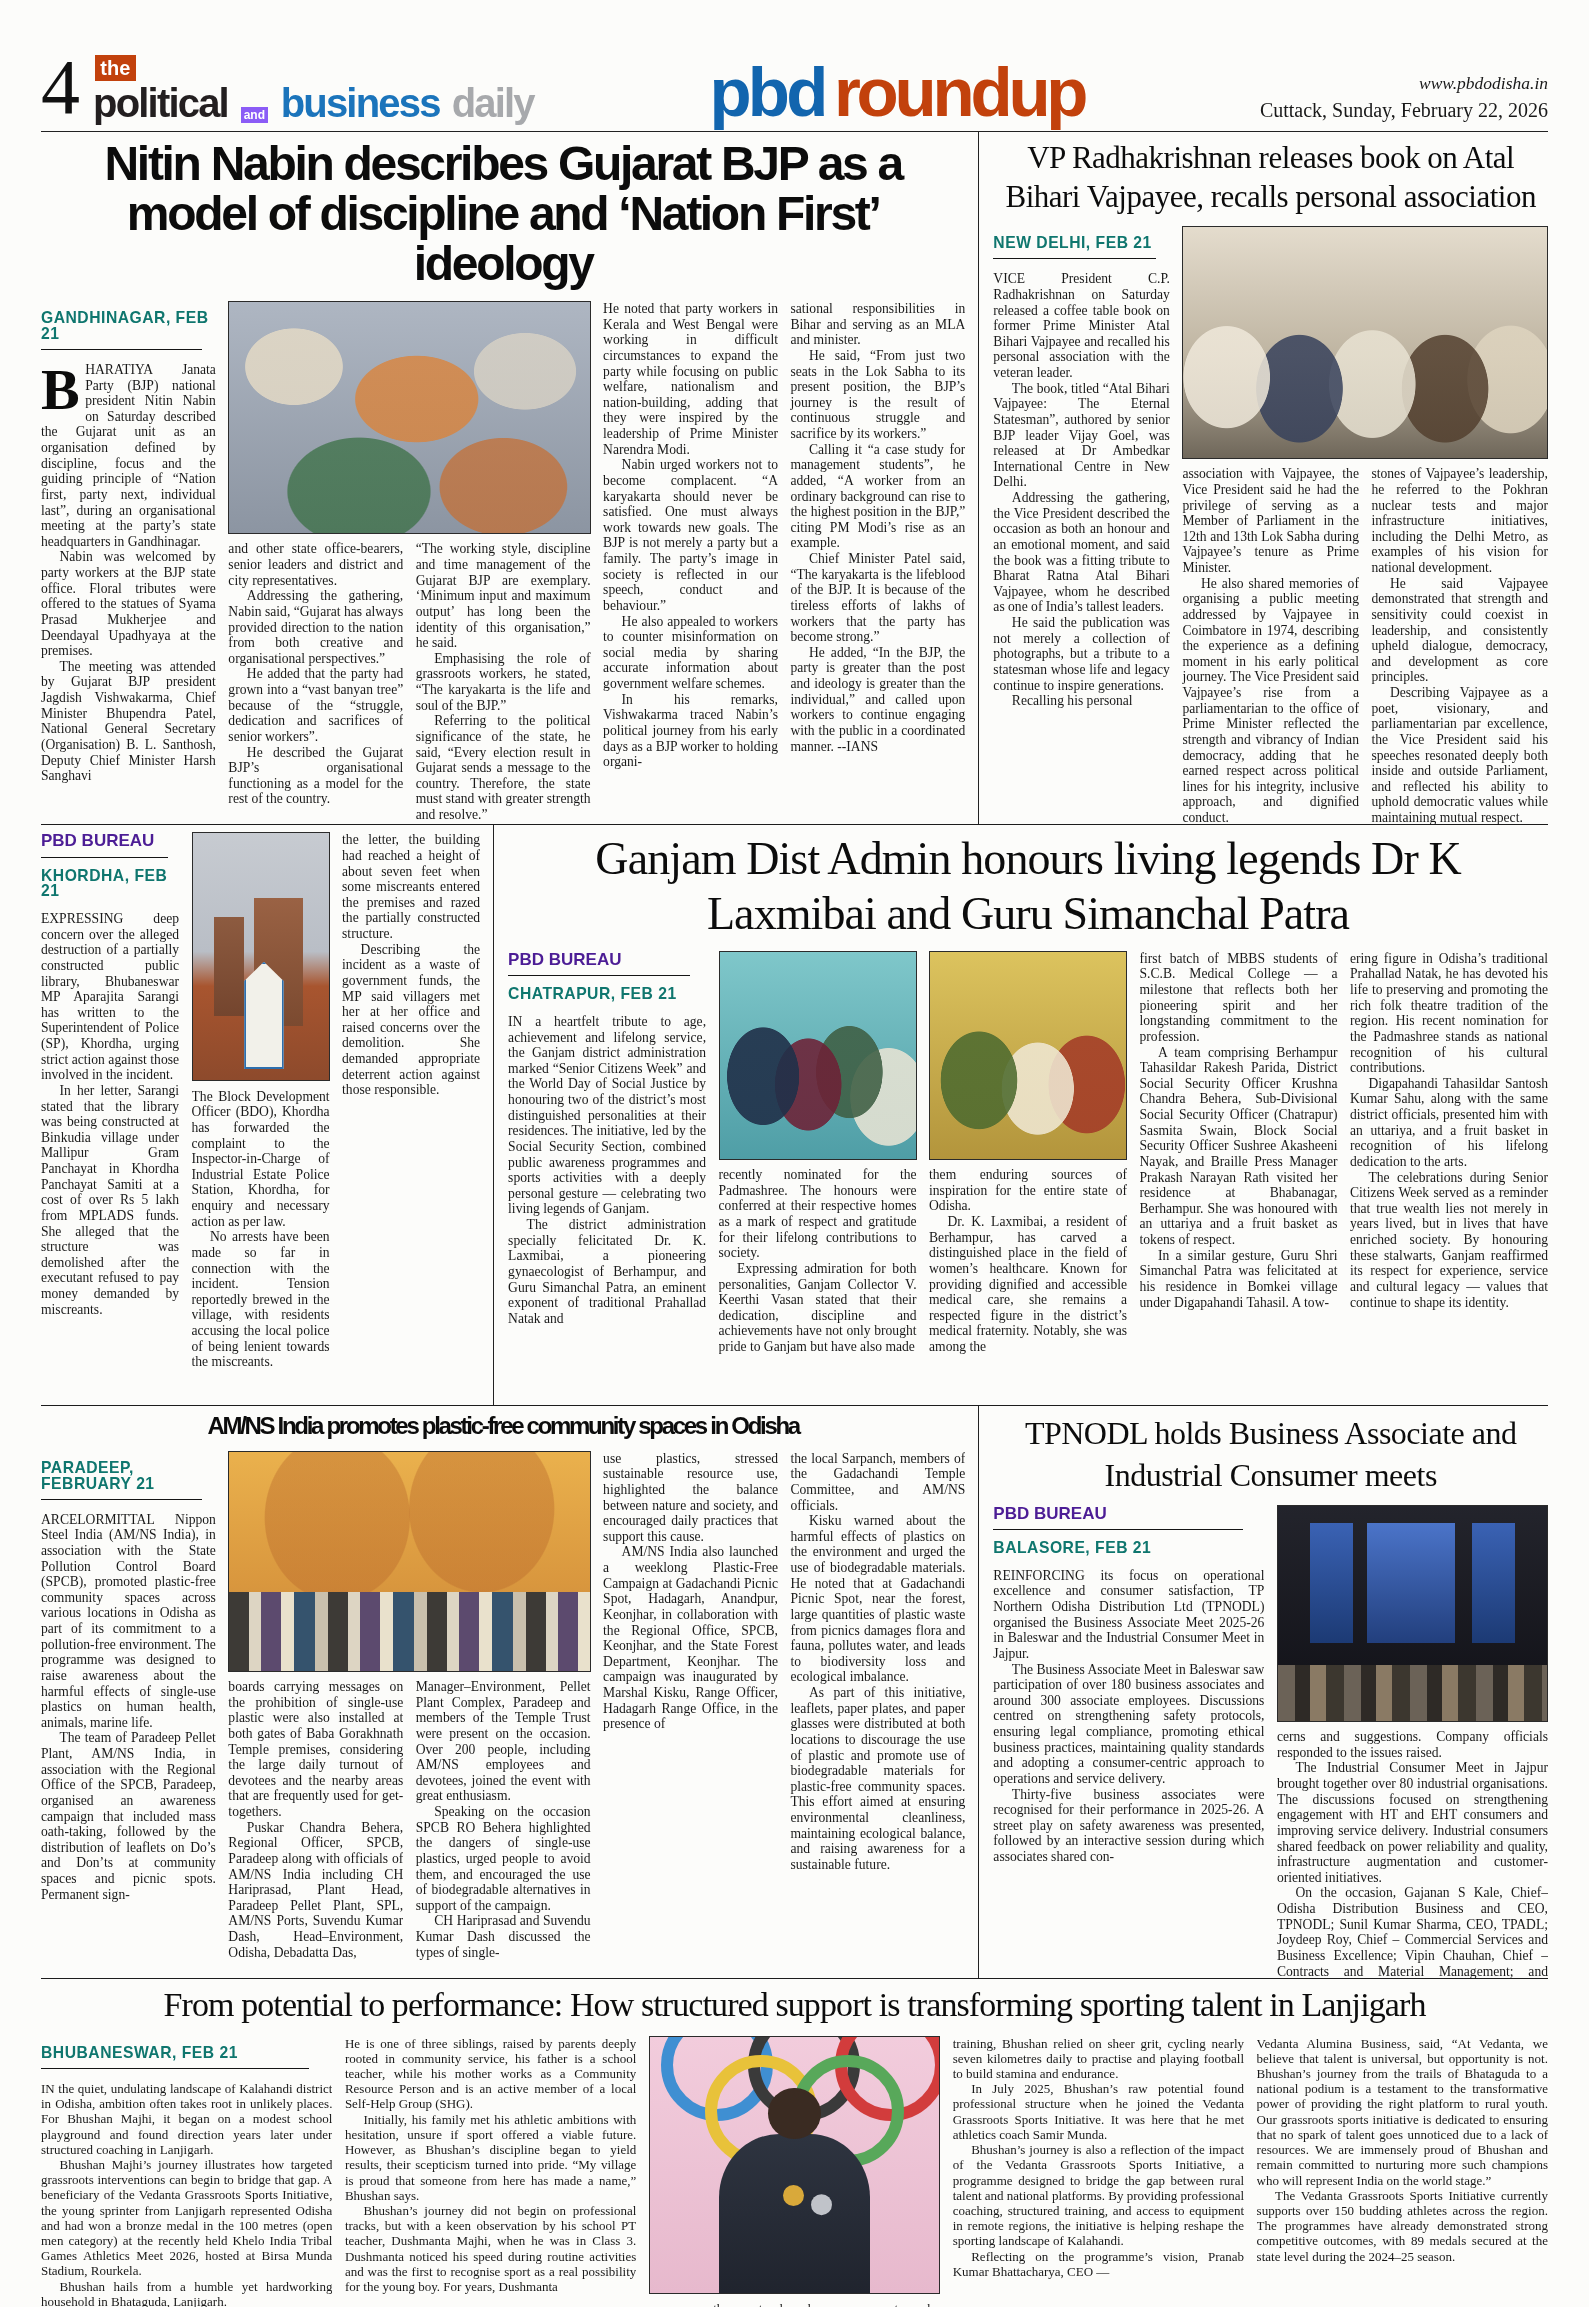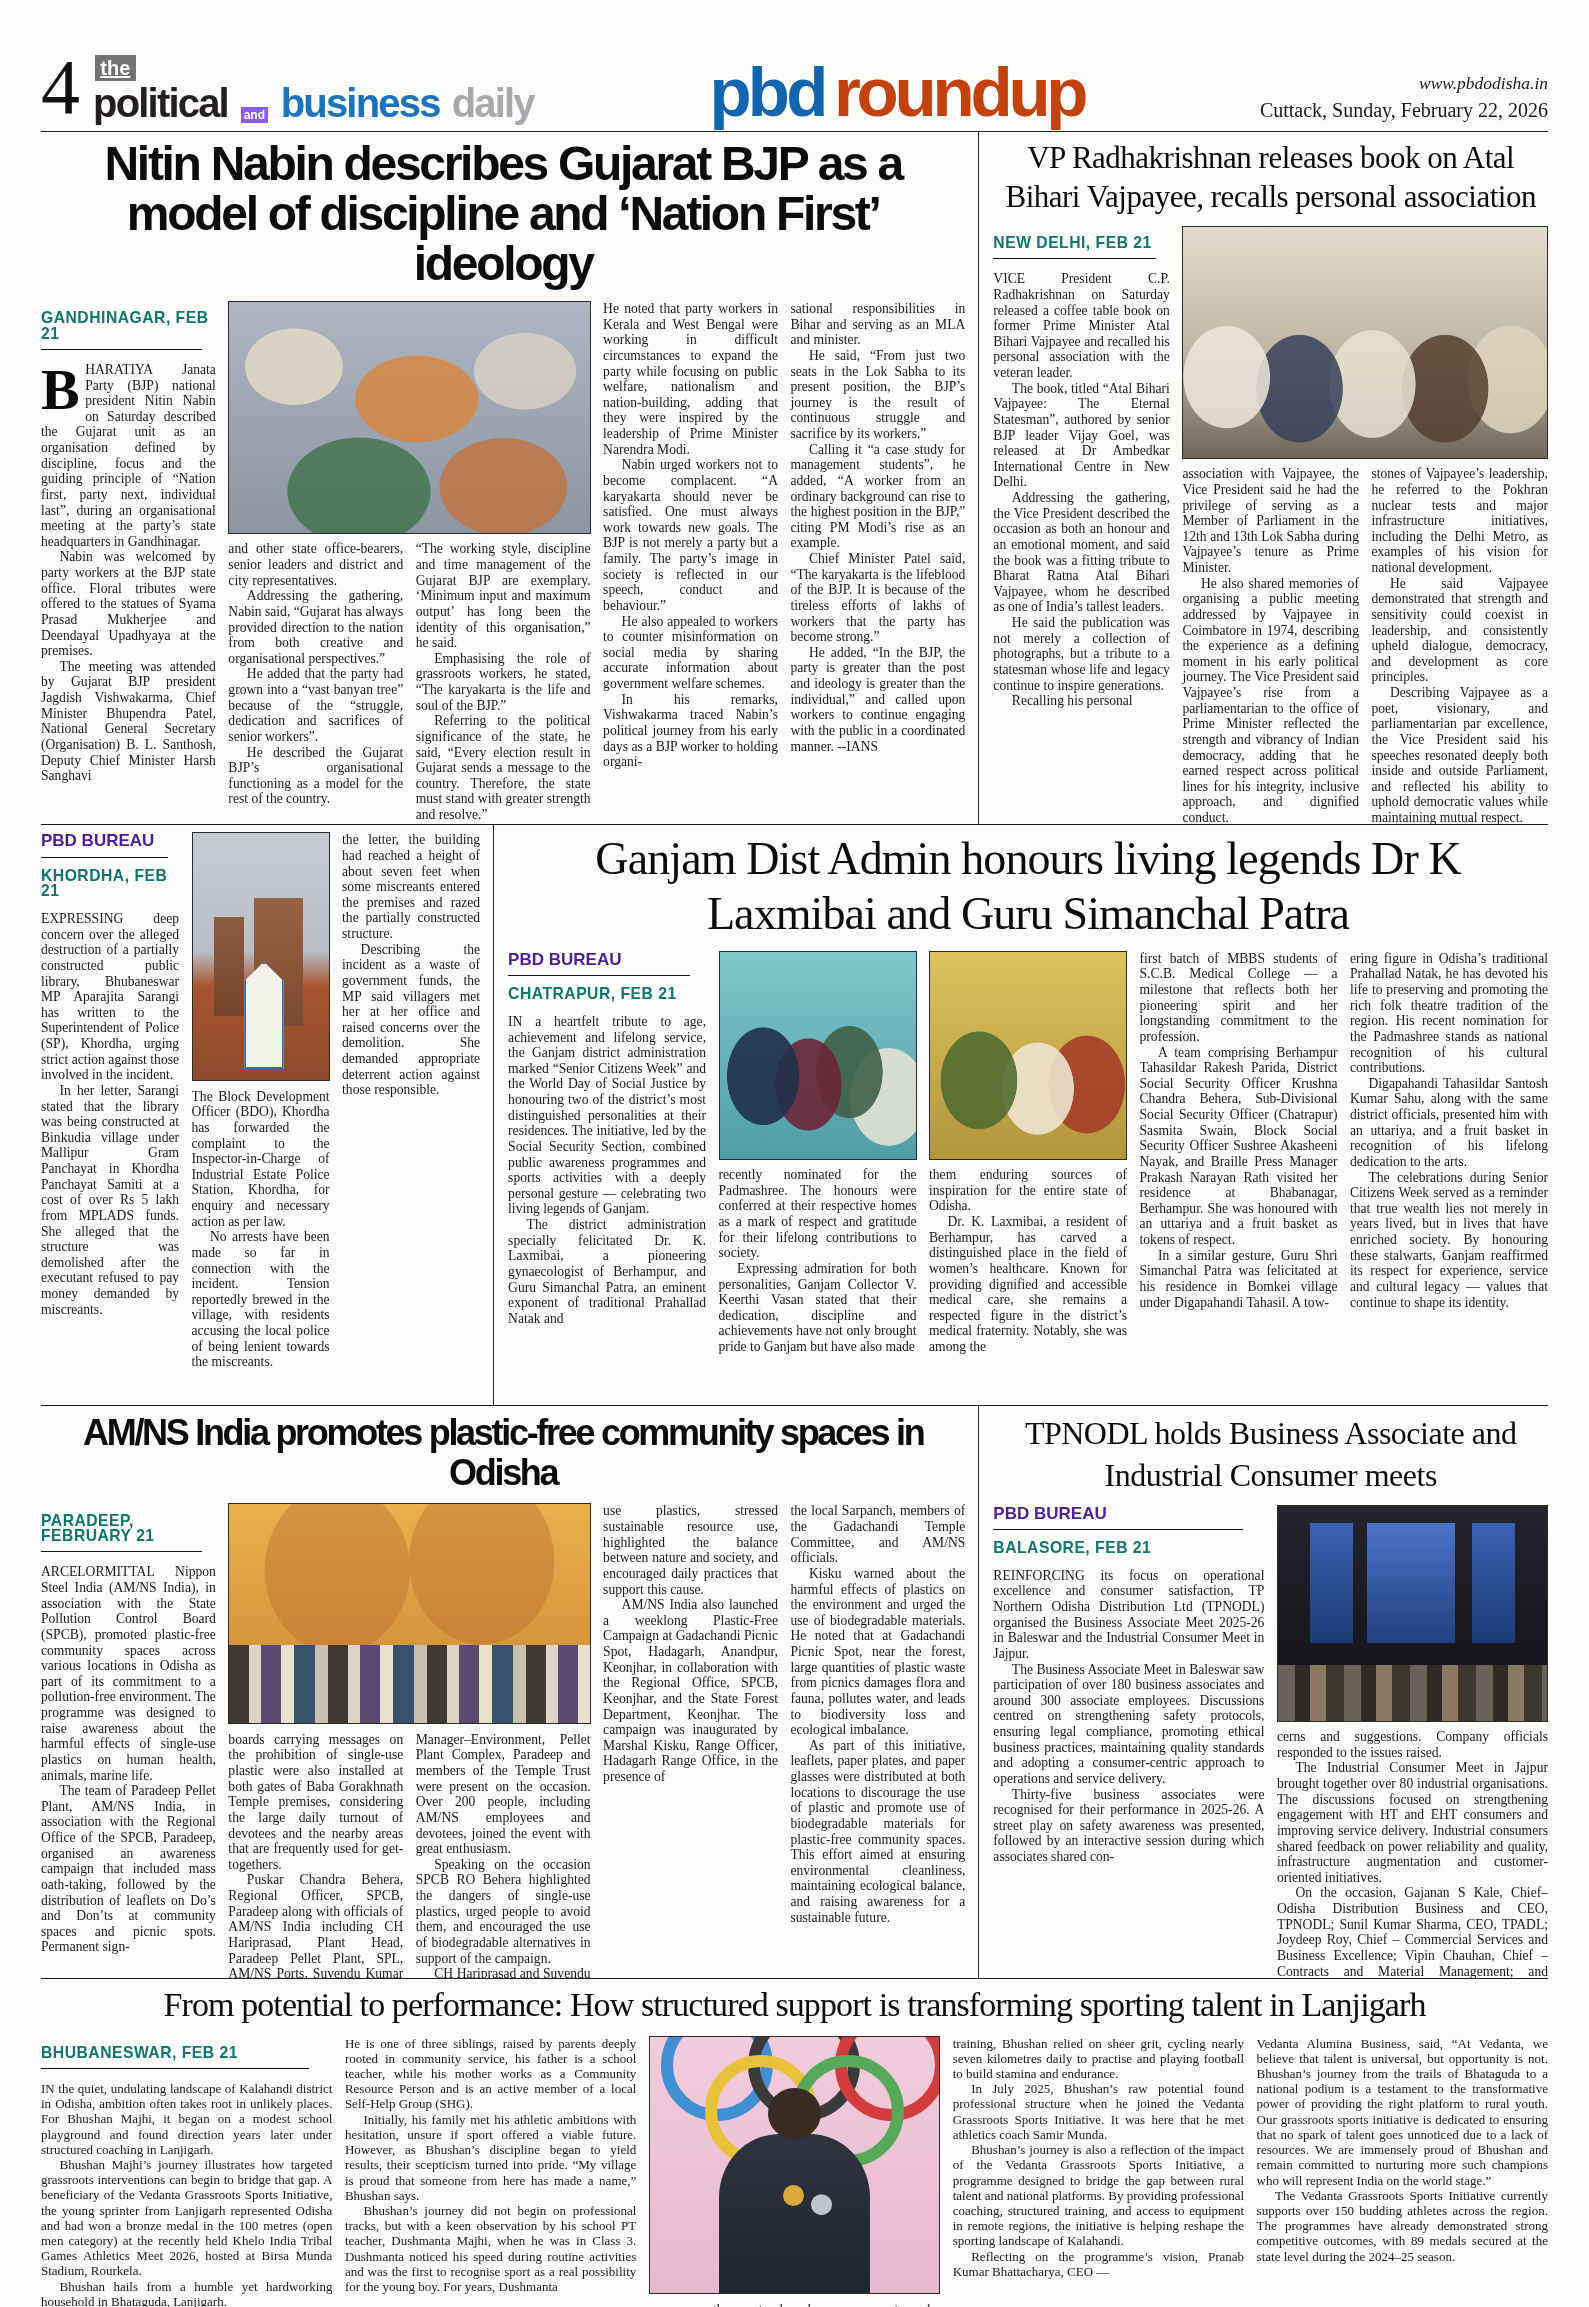--- a/index.html
+++ b/index.html
@@ -8,22 +8,22 @@
     font-family:"Liberation Serif",serif;
   }
   .page{padding:16.6px 41px 0 41px;}
 
   
   .hdr{display:flex;align-items:flex-end;justify-content:space-between;
        border-bottom:1.4px solid #222;padding-bottom:8.3px;height:106px;}
   .hdr-left{display:flex;align-items:flex-end;gap:13px;}
   .pageno{font:400 78px/0.9 "Liberation Serif",serif;color:#111;}
   .brand{display:flex;flex-direction:column;align-items:flex-start;line-height:1;}
-  .brand .the{background:#737373;color:#fff;font:700 20px/1 "Liberation Sans",sans-serif;
-              padding:2.8px 5.5px;margin:0 0 1.8px 1.8px;text-decoration:underline;}
+  .brand .the{background:#c2410c;color:#fff;font:700 20px/1 "Liberation Sans",sans-serif;
+              padding:2.8px 5.5px;margin:0 0 1.8px 1.8px;}
   .brand-row{display:flex;align-items:baseline;font:700 40px/1 "Liberation Sans",sans-serif;letter-spacing:-1.8px;gap:12px;}
   .brand-row .political{color:#231f20;}
   .brand-row .and{background:#8b5cf6;color:#fff;font:700 12px/1 "Liberation Sans",sans-serif;
                   letter-spacing:0;padding:1.8px 2.8px;margin:0 0.9px;align-self:flex-end;}
   .brand-row .business{color:#1b74bb;}
   .brand-row .daily{color:#a7a9ac;}
   .masthead{display:flex;align-items:flex-end;gap:9.2px;}
   .masthead .pbd{color:#1265ae;font:900 69px/0.85 "Liberation Sans",sans-serif;letter-spacing:-3.7px;}
   .masthead .roundup{color:#c2410c;font:900 69px/0.85 "Liberation Sans",sans-serif;letter-spacing:-4.2px;}
   .hdr-right{text-align:right;}
@@ -42,21 +42,21 @@
   .right-art{border-left:0.9px solid #222;padding:7.4px 0 0 14px;overflow:hidden;}
   .full-art{padding:7.4px 0 0 0;}
 
   h1,h2{margin:0;text-align:center;}
   .h-sans{font-family:"Liberation Sans",sans-serif;font-weight:700;letter-spacing:-2.3px;color:#0c0c0c;}
   .h-serif{font-family:"Liberation Serif",serif;color:#0c0c0c;}
   .hl-guj{font-size:48px;line-height:1.04;margin-bottom:12px;}
   .hl-vp{font-size:31px;line-height:1.25;font-weight:400;margin-bottom:9.2px;letter-spacing:-0.5px;}
   .hl-mp{font-size:29px;line-height:1.18;font-weight:700;margin-bottom:10px;letter-spacing:-0.5px;}
   .hl-gan{font-size:46px;line-height:1.18;font-weight:400;letter-spacing:-0.9px;margin-bottom:10px;}
-  .hl-amns{font-size:36px;line-height:1.1;margin-bottom:11px;}
+  .hl-amns{font-size:24px;line-height:1.1;margin-bottom:11px;}
   .hl-tpn{font-size:32px;line-height:1.3;font-weight:400;letter-spacing:-0.5px;margin-bottom:8.3px;}
   .hl-lan{font-size:34px;line-height:1.1;font-weight:400;letter-spacing:-0.9px;margin-bottom:12px;}
 
   .byline{font:800 17px/1 "Liberation Sans",sans-serif;color:#4c1d95;}
   .dateline{font:700 15.7px/1 "Liberation Sans",sans-serif;color:#0f766e;letter-spacing:0.5px;}
   .rule{border-bottom:1.4px solid #151515;width:92%;margin:7.4px 0 10px 0;}
   .bylineblock{margin-bottom:12px;}
   .bylineblock .dateline{display:block;margin-top:9.2px;}
 
   .cols5{display:grid;grid-template-columns:repeat(5,1fr);column-gap:12.5px;}

